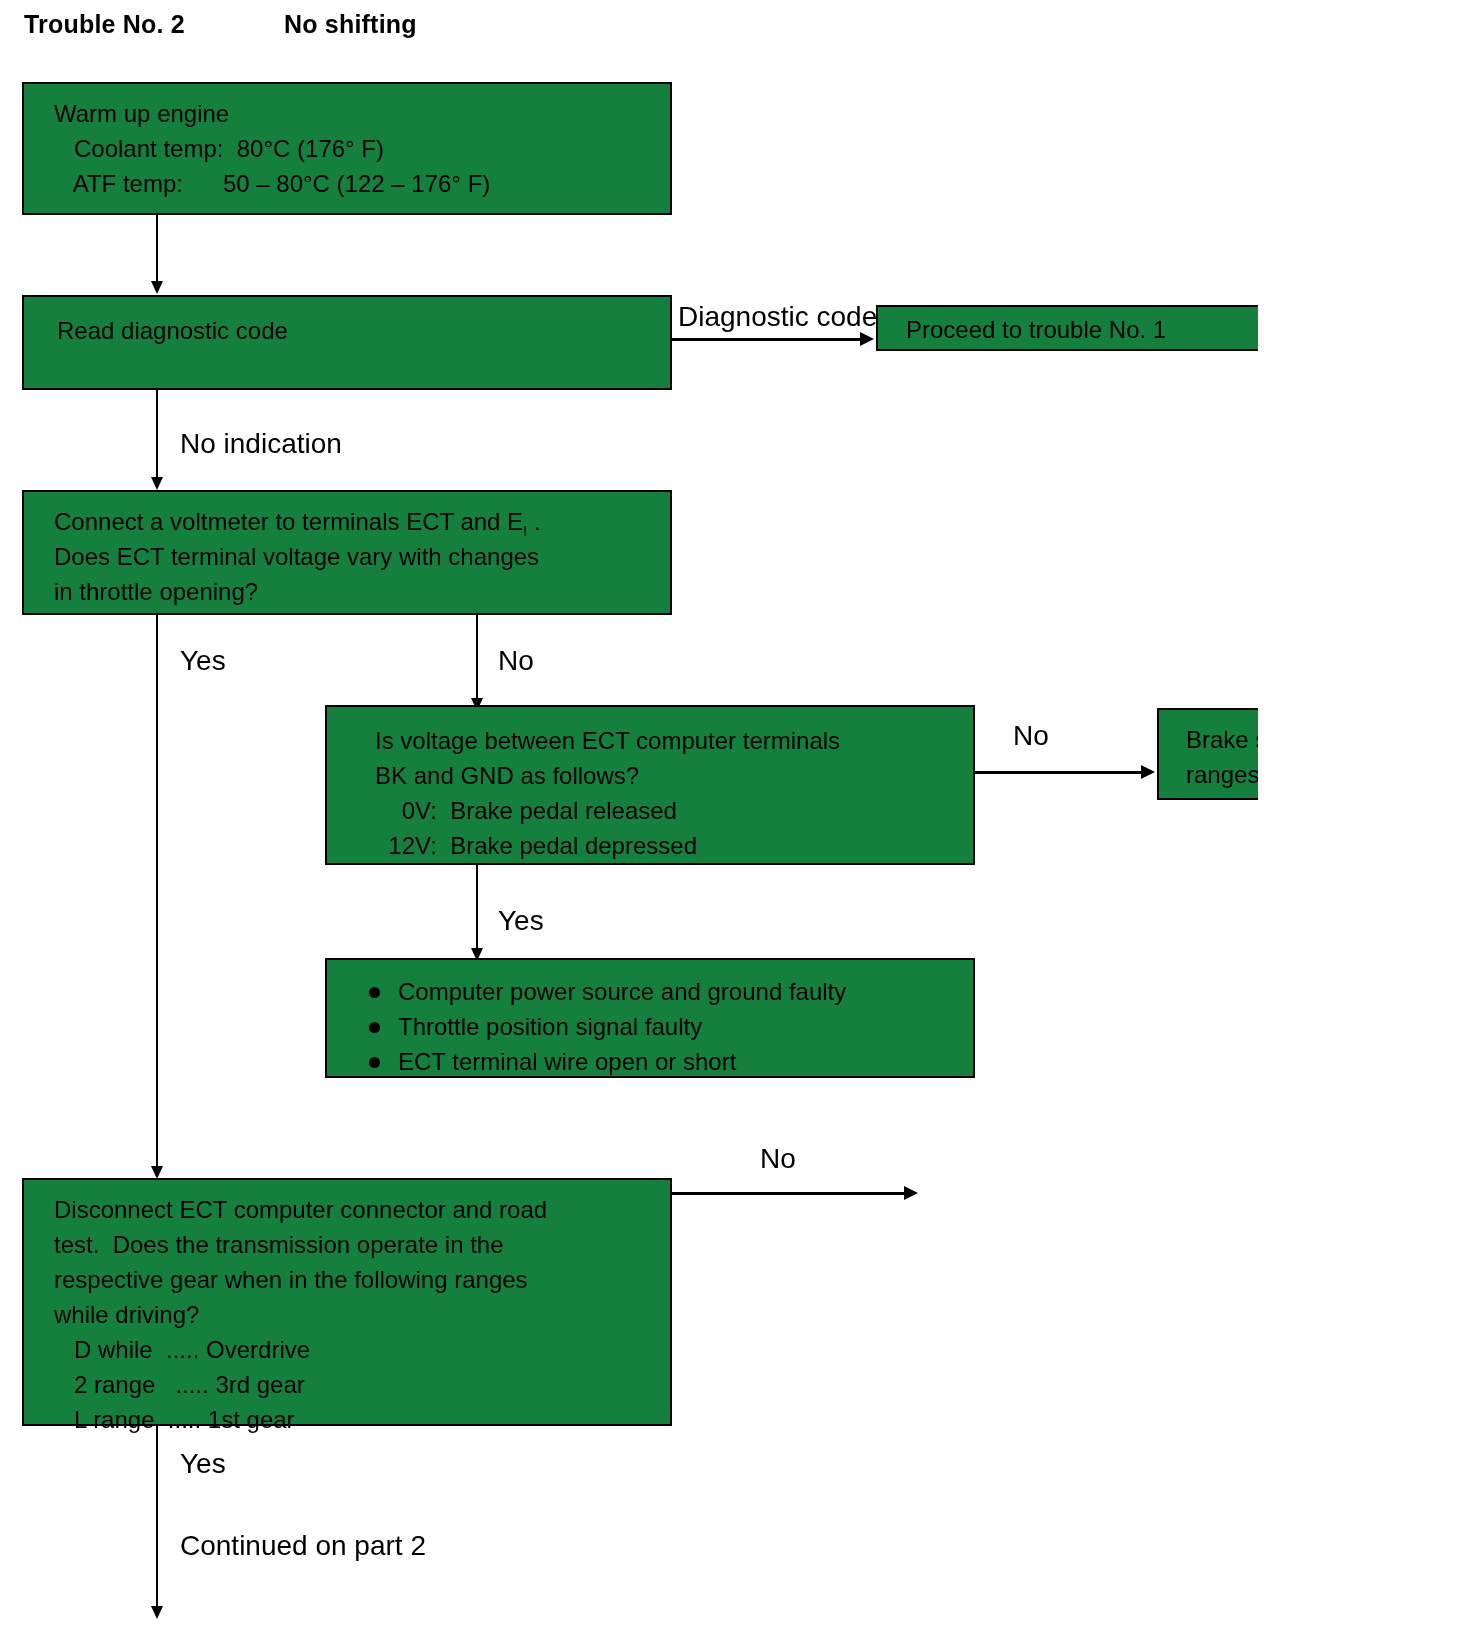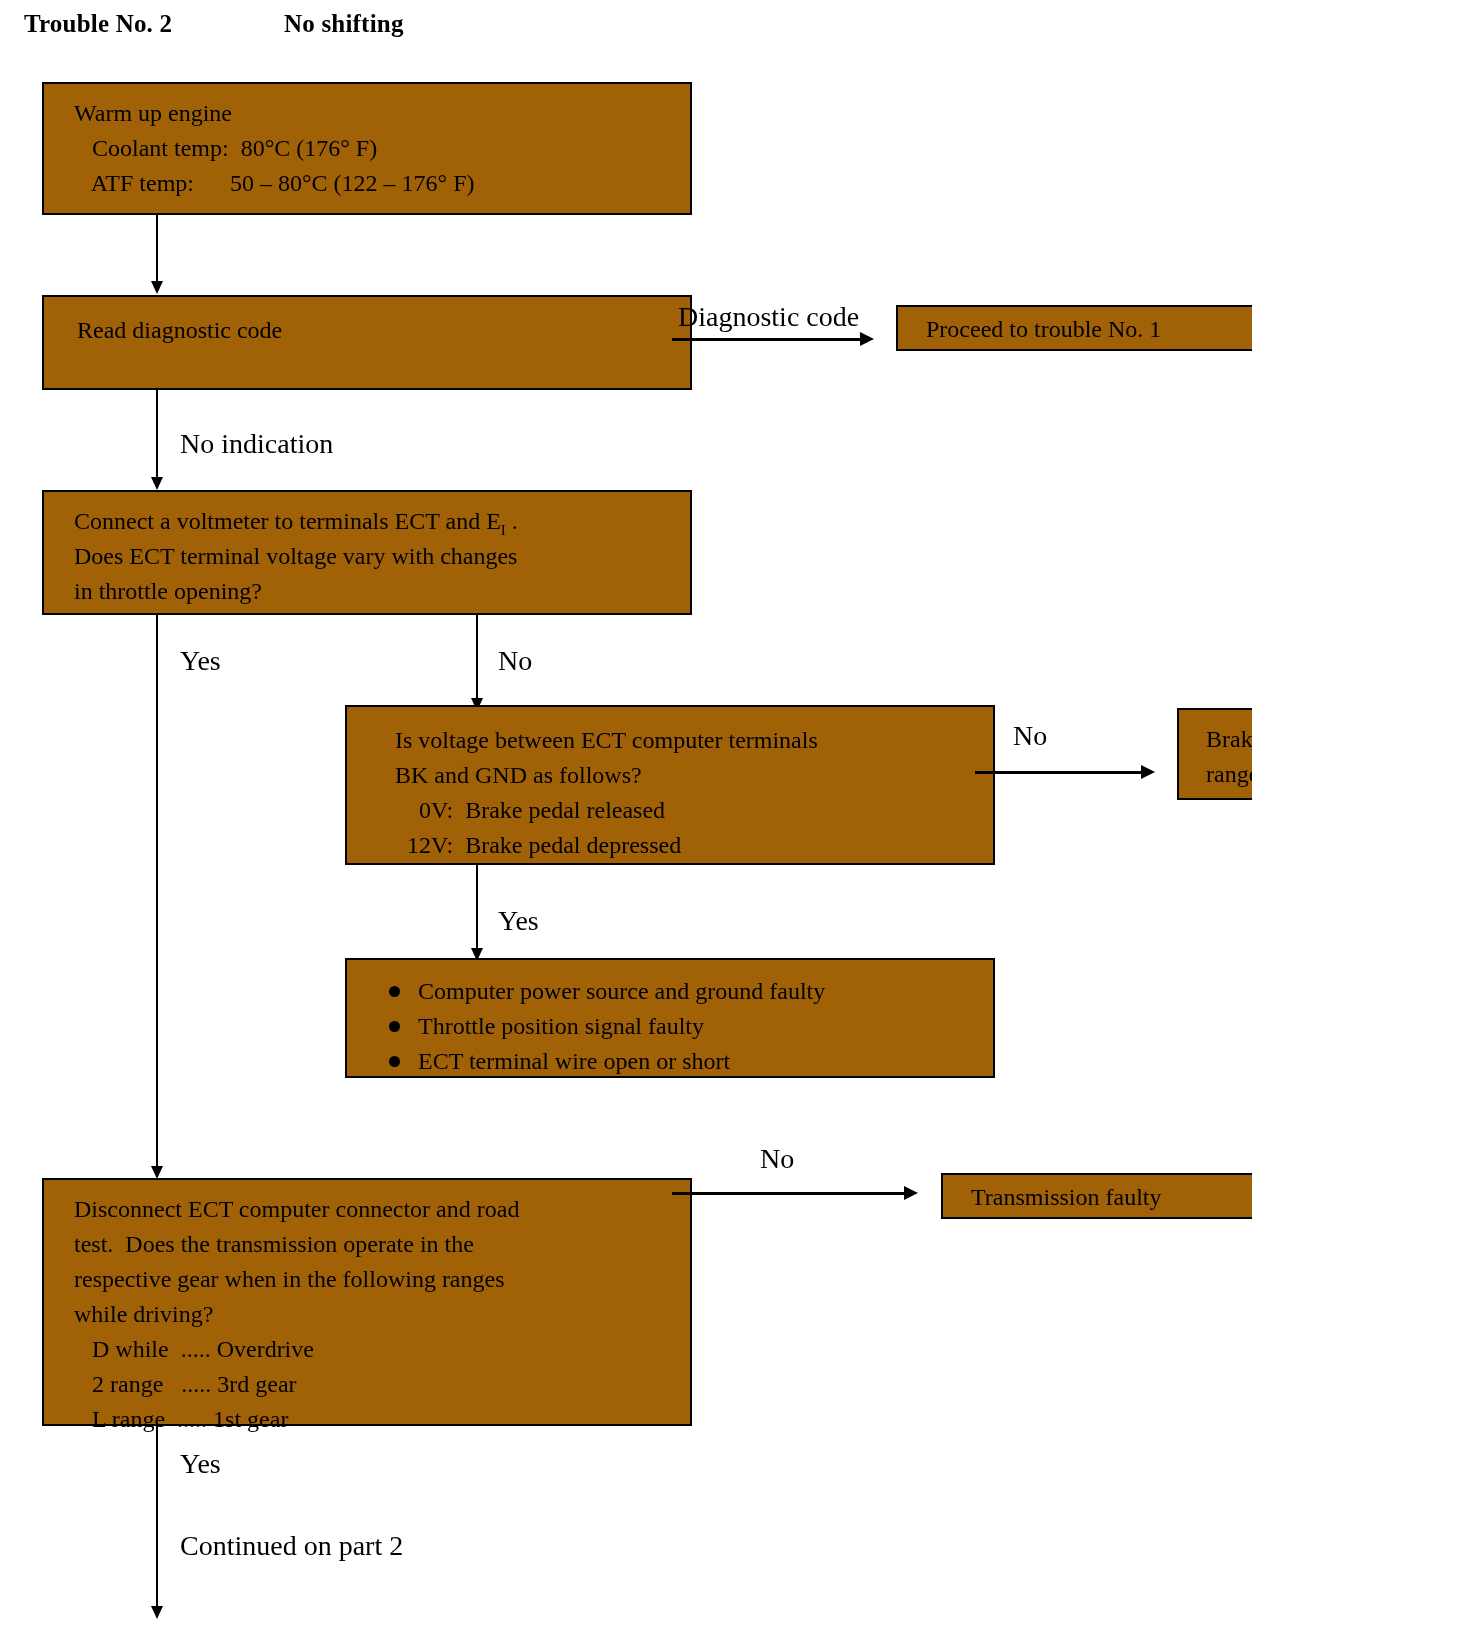--- a/index.html
+++ b/index.html
@@ -5,43 +5,43 @@
   html, body {
     margin: 0;
     padding: 0;
     background: #ffffff;
   }
   #page {
     position: relative;
     width: 1252px;
     height: 1648px;
     background: #ffffff;
-    font-family: Liberation Serif, serif;
+    font-family: Liberation Sans, sans-serif;
     color: #000000;
     overflow: hidden;
+    padding-left: 6px;
   }
 
   
   .hdr {
     position: absolute;
     font-weight: bold;
     font-size: 25px;
     letter-spacing: 0.2px;
     white-space: nowrap;
   }
   #hdr-trouble { left: 24px;  top: 10px; }
   #hdr-symptom { left: 284px; top: 10px; }
 
   
   .box {
     position: absolute;
     border: 2.5px solid #000;
-    background: #a16207;
+    background: #15803d;
     box-sizing: border-box;
-    margin-left: 20px;
   }
   .box .txt {
     position: absolute;
     font-size: 24px;
     line-height: 35px;
     white-space: pre;
   }
 
   
   .vline {
@@ -176,22 +176,19 @@
     <div class="txt" style="left:30px; top:117px;">while driving?</div>
     <div class="txt" style="left:30px; top:152px;">   D while  ..... Overdrive</div>
     <div class="txt" style="left:30px; top:187px;">   2 range   ..... 3rd gear</div>
     <div class="txt" style="left:30px; top:222px;">   L range  ..... 1st gear</div>
   </div>
 
   <div class="hline thick" style="left:672px; top:1192px; width:234px;"></div>
   <div class="arrow-right" style="left:904px; top:1186px;"></div>
   <div class="elabel" style="left:760px; top:1143px;">No</div>
 
-  <div class="box" style="left:921px; top:1173px; width:453px; height:46px;">
-    <div class="txt" style="left:28px; top:5px;">Transmission faulty</div>
-  </div>
 
   <div class="vline" style="left:156px; top:1426px; height:185px;"></div>
   <div class="arrow-down" style="left:151px; top:1606px;"></div>
   <div class="elabel" style="left:180px; top:1448px;">Yes</div>
   <div class="elabel" style="left:180px; top:1530px;">Continued on part 2</div>
 
 </div>
 
 </body></html>

